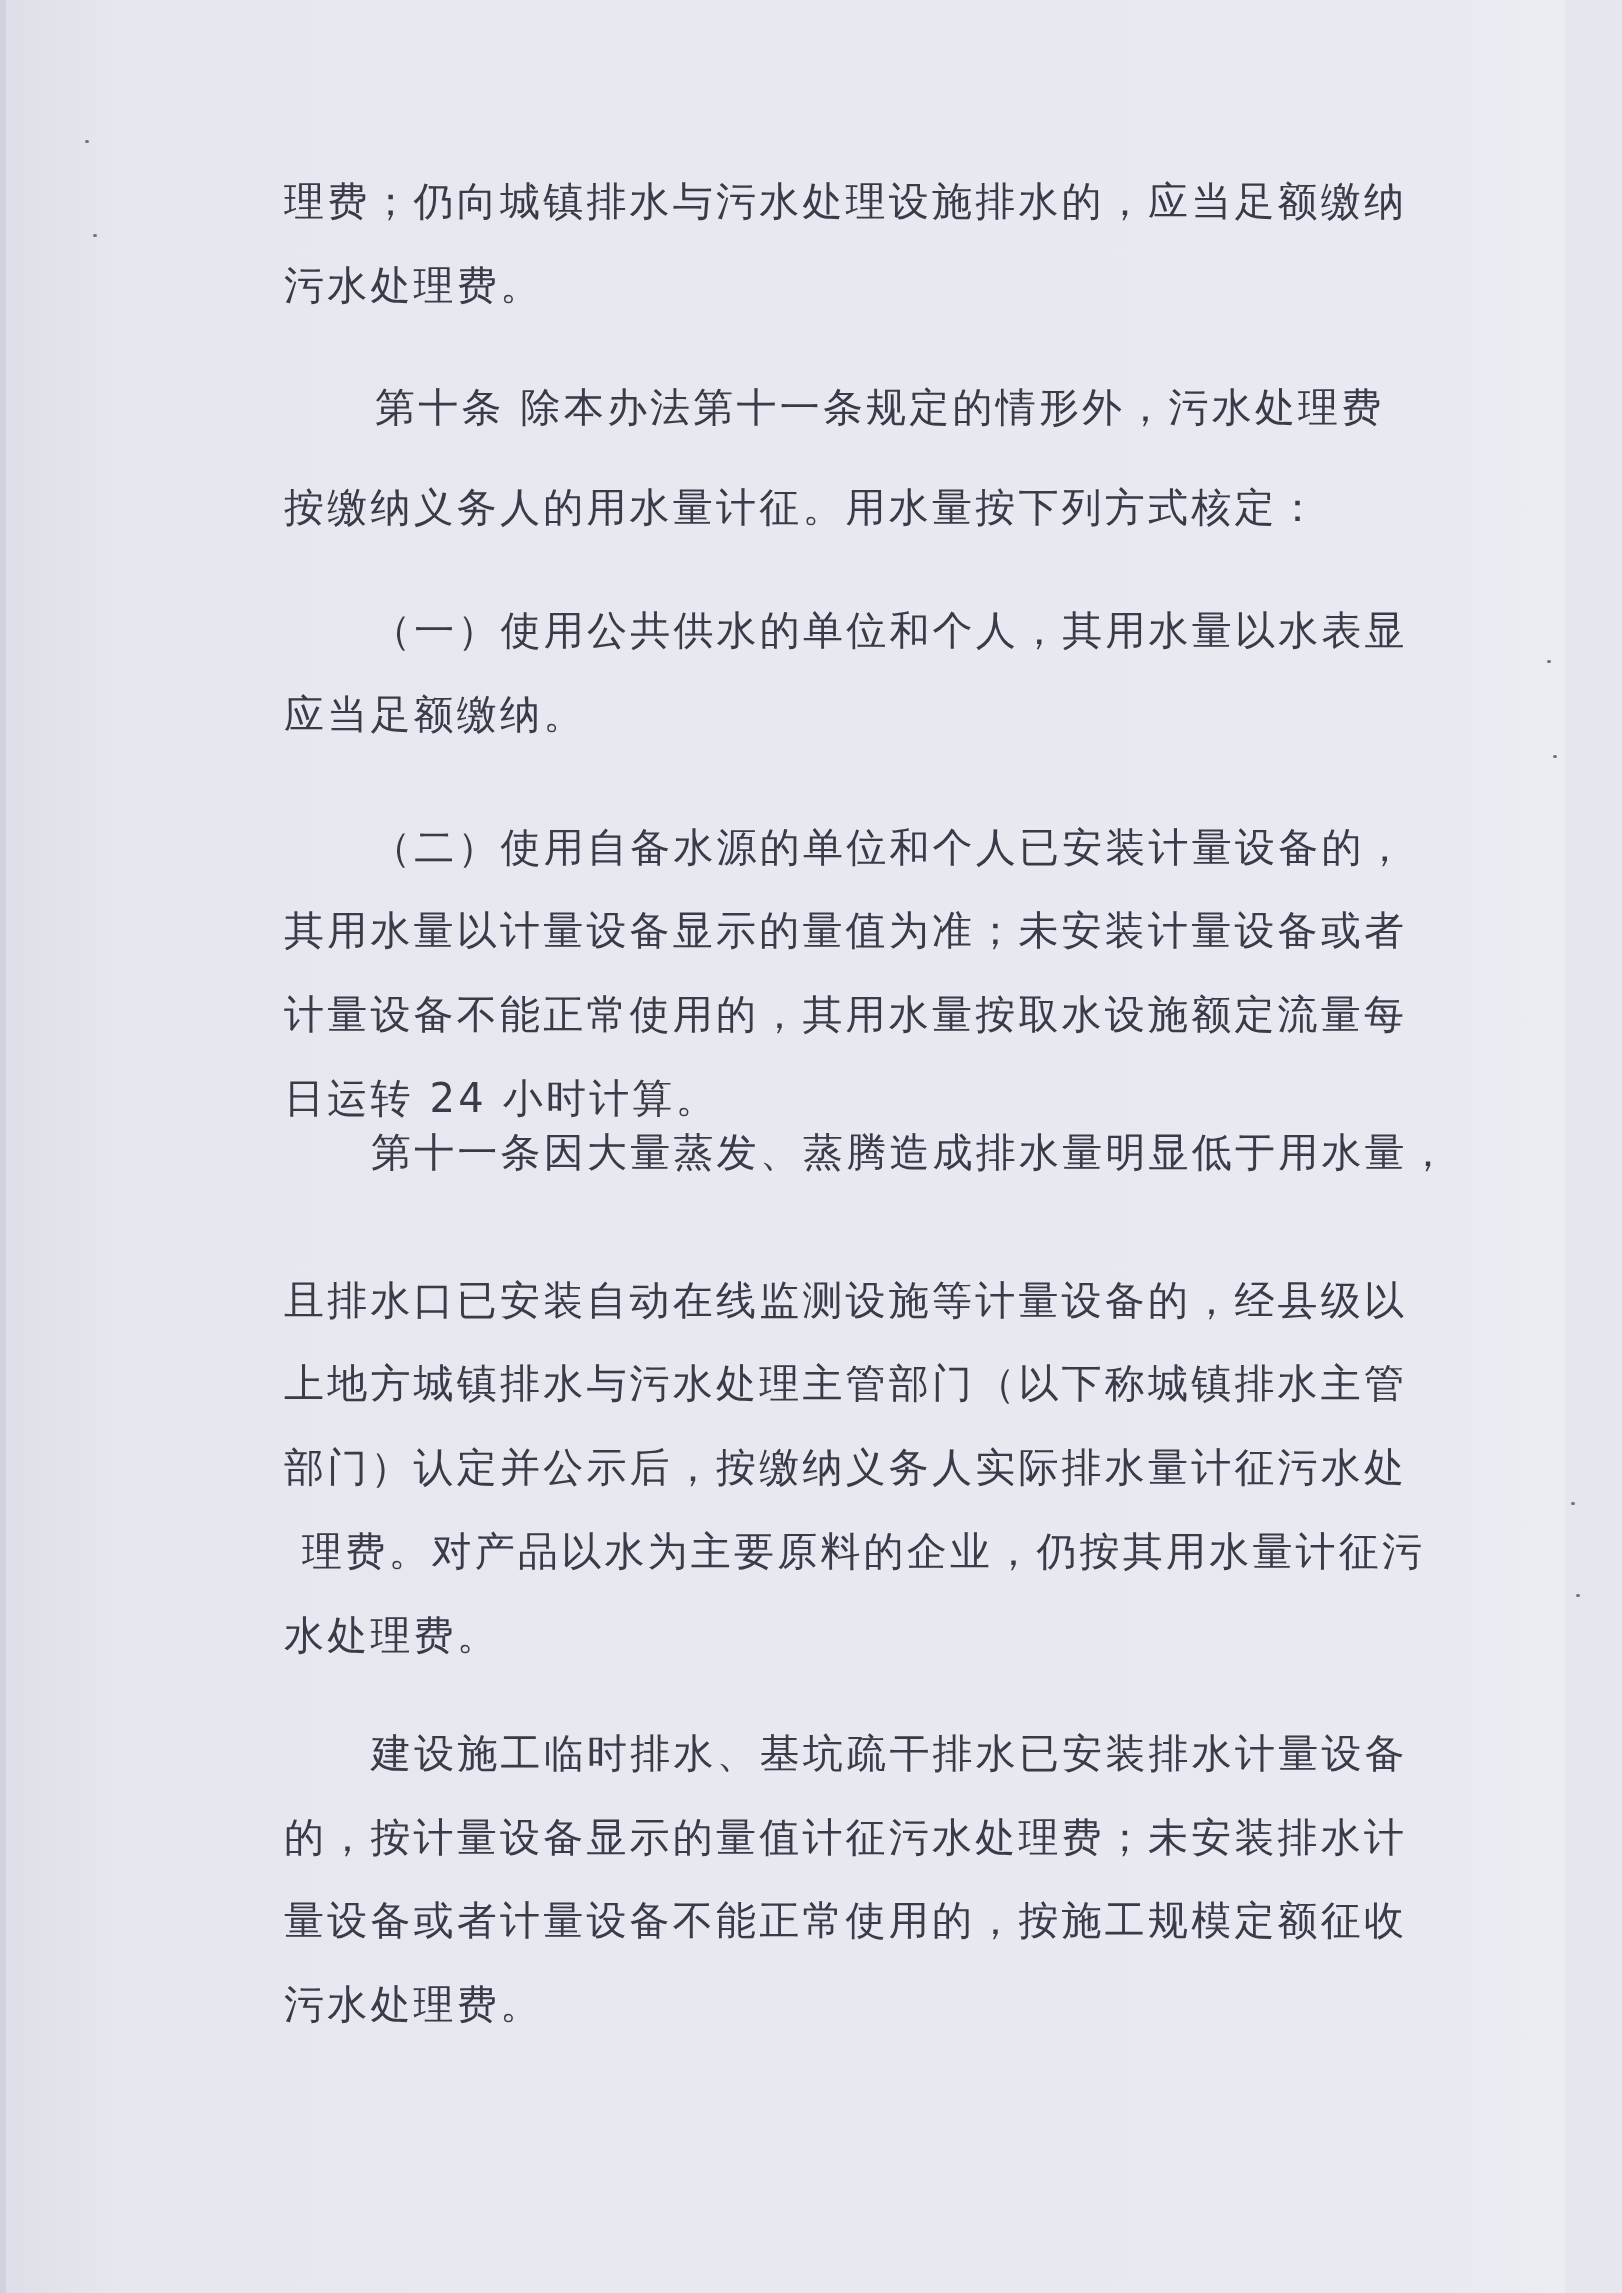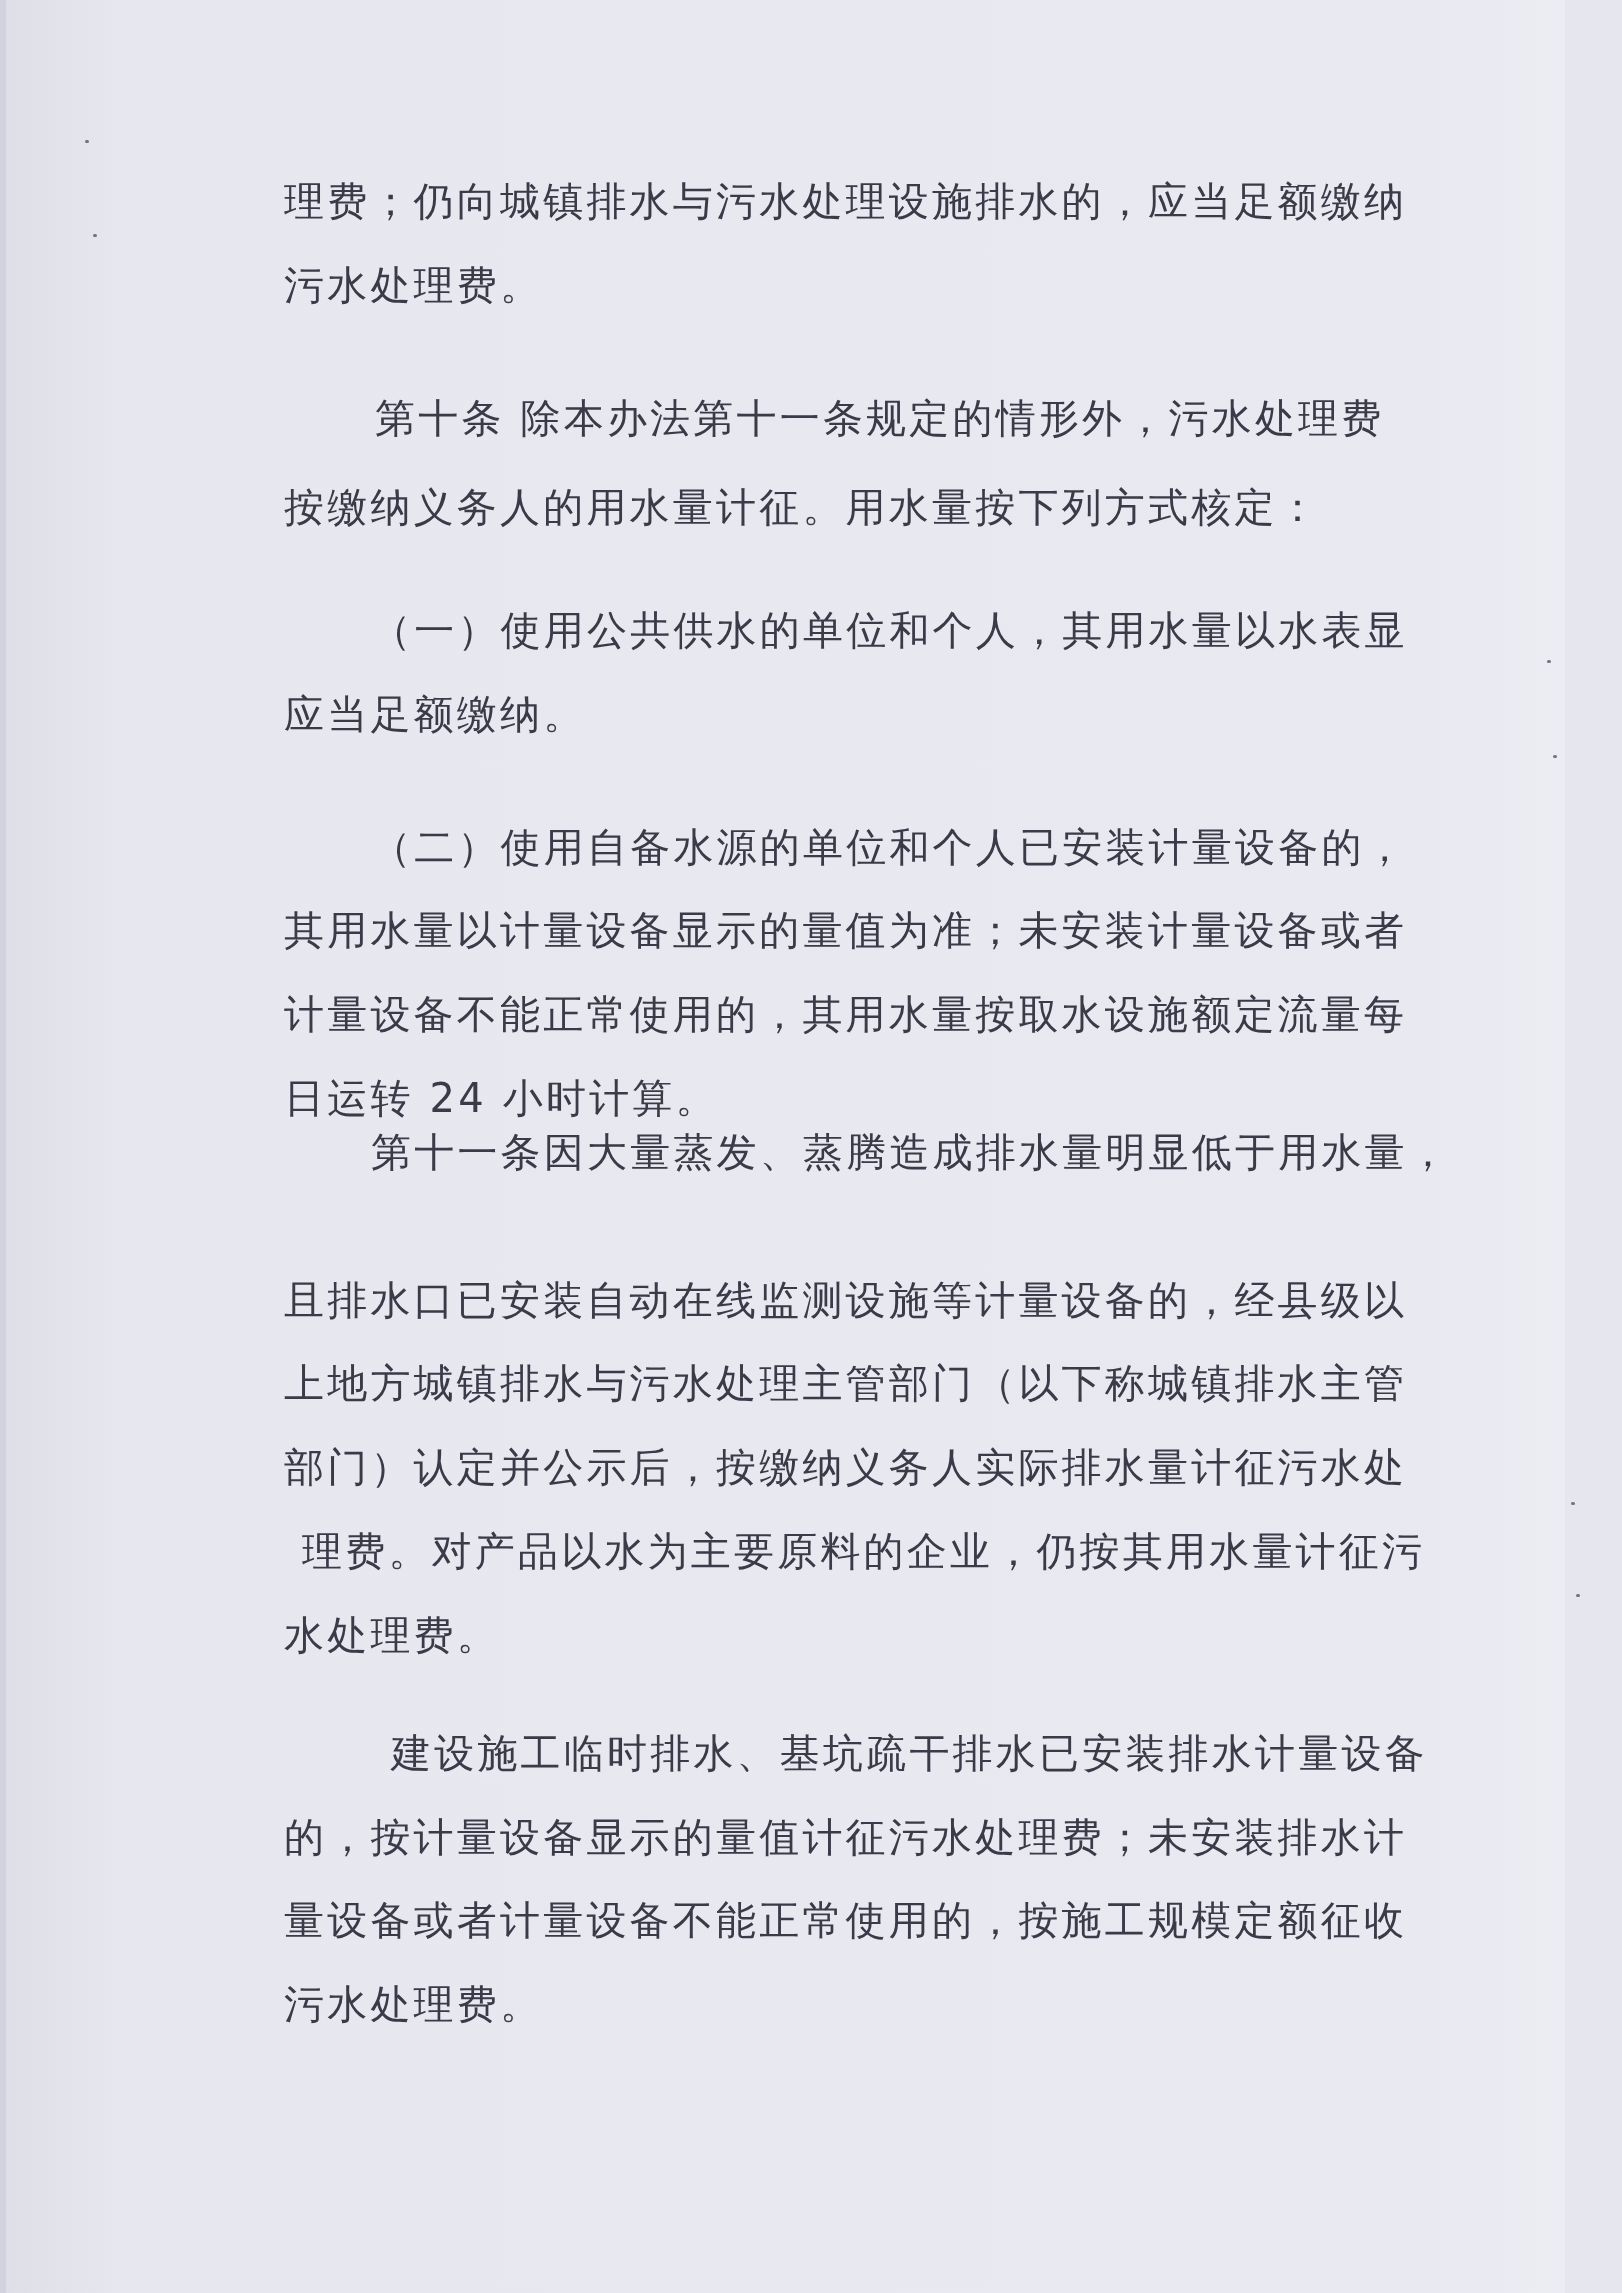--- a/index.html
+++ b/index.html
@@ -65,21 +65,21 @@
   <div class="speck" style="left:1576px;top:1594px;"></div>
 
   <div class="body-text" id="body-text">
 
     <div>
       <div class="line" style="left: 0px; top: 177px;">理费；仍向城镇排水与污水处理设施排水的，应当足额缴纳</div>
       <div class="line" style="left: 0px; top: 261px;">污水处理费。</div>
     </div>
 
     <div>
-      <div class="line" style="left: 91px; top: 394px;">第十条 除本办法第十一条规定的情形外，污水处理费</div>
+      <div class="line" style="left: 91px; top: 383px;">第十条 除本办法第十一条规定的情形外，污水处理费</div>
       <div class="line" style="left: 0px; top: 483px;">按缴纳义务人的用水量计征。用水量按下列方式核定：</div>
     </div>
 
     <div>
       <div class="line" style="left: 87px; top: 606px;">（一）使用公共供水的单位和个人，其用水量以水表显</div>
       <div class="line" style="left: 0px; top: 690px;">应当足额缴纳。</div>
     </div>
 
     <div>
       <div class="line" style="left: 87px; top: 823px;">（二）使用自备水源的单位和个人已安装计量设备的，</div>
@@ -91,20 +91,20 @@
     <div>
       <div class="line" style="left: 87px; top: 1128px;">第十一条因大量蒸发、蒸腾造成排水量明显低于用水量，</div>
       <div class="line" style="left: 0px; top: 1276px;">且排水口已安装自动在线监测设施等计量设备的，经县级以</div>
       <div class="line" style="left: 0px; top: 1359px;">上地方城镇排水与污水处理主管部门（以下称城镇排水主管</div>
       <div class="line" style="left: 0px; top: 1443px;">部门）认定并公示后，按缴纳义务人实际排水量计征污水处</div>
       <div class="line" style="left: 0px; top: 1527px; margin-left: 18px;">理费。对产品以水为主要原料的企业，仍按其用水量计征污</div>
       <div class="line" style="left: 0px; top: 1611px;">水处理费。</div>
     </div>
 
     <div>
-      <div class="line" style="left: 87px; top: 1729px; margin-left: 20px;">建设施工临时排水、基坑疏干排水已安装排水计量设备</div>
+      <div class="line" style="left: 87px; top: 1729px;">建设施工临时排水、基坑疏干排水已安装排水计量设备</div>
       <div class="line" style="left: 0px; top: 1813px;">的，按计量设备显示的量值计征污水处理费；未安装排水计</div>
       <div class="line" style="left: 0px; top: 1896px;">量设备或者计量设备不能正常使用的，按施工规模定额征收</div>
       <div class="line" style="left: 0px; top: 1980px;">污水处理费。</div>
     </div>
   </div>
 </div>
 
 
 </body></html>

